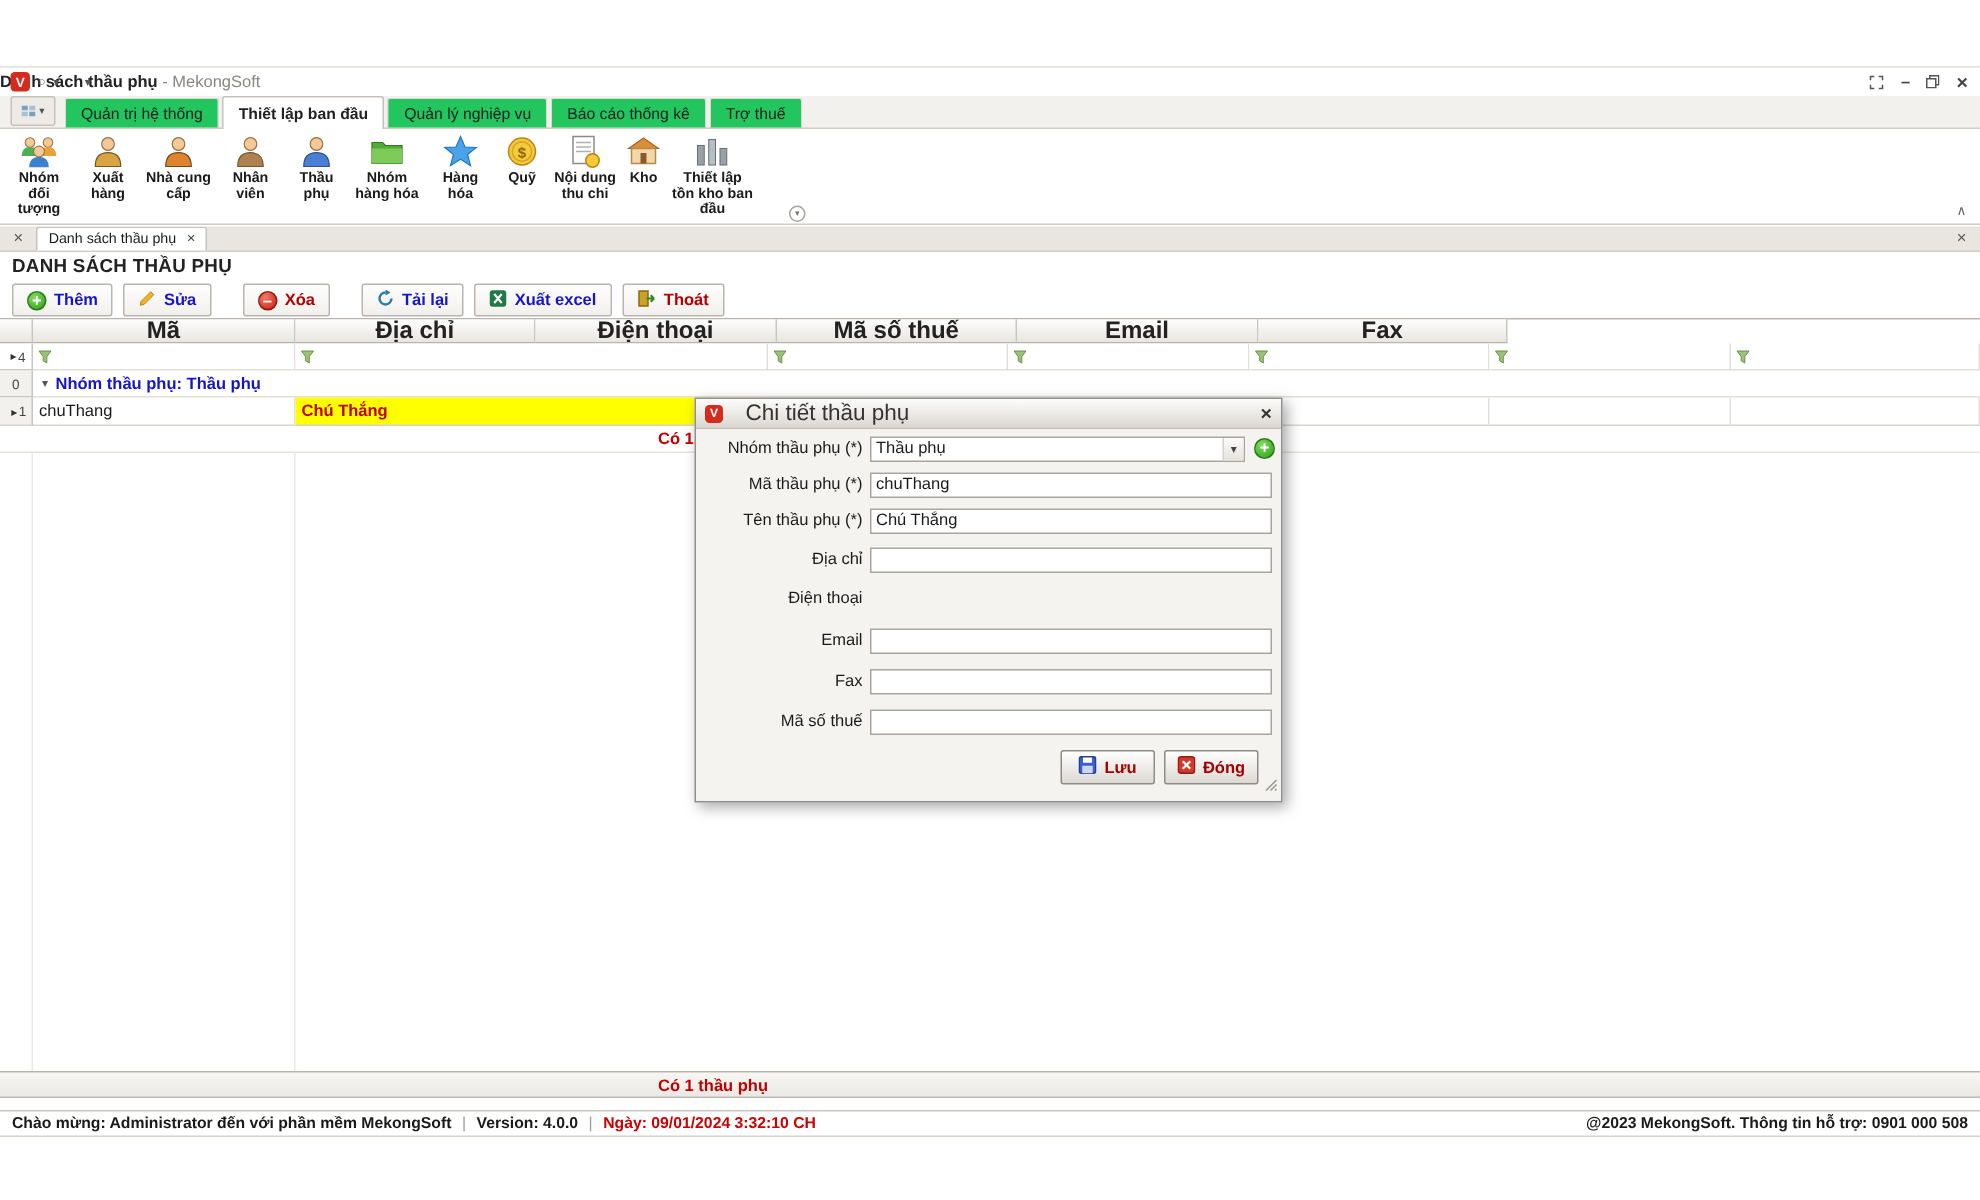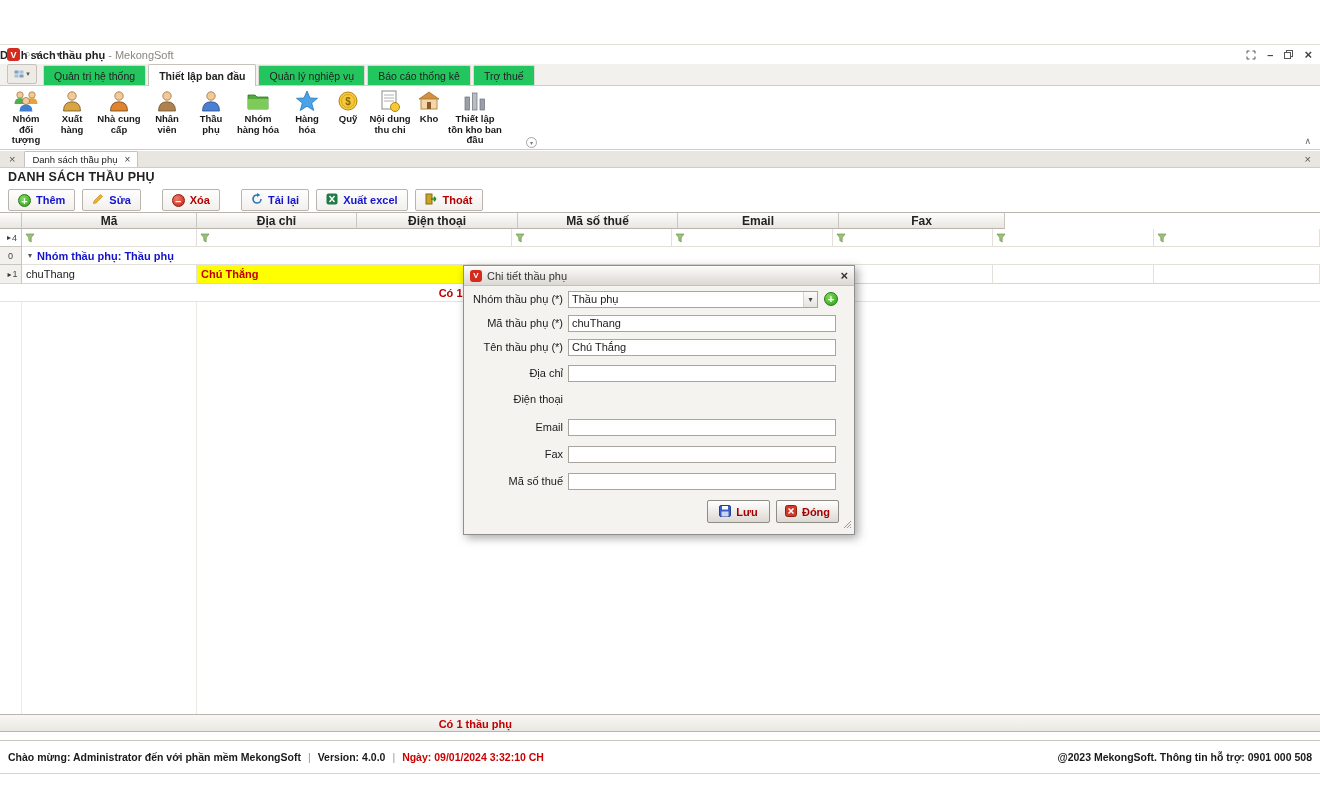--- a/index.html
+++ b/index.html
@@ -67,21 +67,21 @@
   .ic-green{background:radial-gradient(circle at 35% 30%,#7fdc5a,#2f9e1d);border:1px solid #257a14;box-sizing:border-box}
   .ic-red{background:radial-gradient(circle at 35% 30%,#f07a6a,#c82010);border:1px solid #8f170b;box-sizing:border-box}
 
   
   .grow{position:absolute;left:0;width:1320px;display:flex;box-sizing:border-box}
   .c{box-sizing:border-box;height:100%;display:flex;align-items:center;border-right:1px solid #e3e0da;border-bottom:1px solid #e3e0da;overflow:hidden}
   .ind{width:22px;justify-content:center;background:#f3f1ee;border-right:1px solid #c9c5bf;border-bottom:1px solid #c9c5bf;
        font-size:9px;color:#444;gap:1px}
   .w0{width:175px}.w1{width:315px}.w2{width:160px}.w3{width:161px}.w4{width:160px}.w5{width:161px}.w6{width:166px}
   .g-header{top:44px;height:17px;border-top:1px solid #b9b5ae}
-  .g-header .c{justify-content:center;font-weight:bold;font-size:12px;color:#222;
+  .g-header .c{justify-content:center;font-weight:bold;font-size:16px;color:#222;
                background:linear-gradient(#fdfdfc,#e9e6e1);border-right:1px solid #c9c5bf;border-bottom:1px solid #b9b5ae}
   .g-filter{top:61px;height:18px}
   .g-filter .c{background:#fff;padding-left:3px}
   .g-group{top:79px;height:18px}
   .g-grouptext{display:flex;align-items:center;gap:5px;padding-left:6px;width:1298px;box-sizing:border-box;
                border-bottom:1px solid #e3e0da;height:100%;color:#1414c8;font-weight:bold}
   .g-group .tri{font-size:8px;color:#555}
   .g-data{top:97px;height:19px}
   .g-data .c{padding-left:4px;border-bottom:1px solid #d8d5cf}
   .cell-sel{background:#ffff00;color:#c00000;font-weight:bold}
@@ -89,35 +89,35 @@
   .g-gsum{top:116px;height:18px;border-bottom:1px solid #e6e3de}
   .sumspace{width:22px}
   .sumtext{width:490px;text-align:right;color:#c00000;font-weight:bold;line-height:18px}
   .vline{position:absolute;top:134px;height:412px;width:1px;background:#ecE9e4}
   .g-footer{top:546px;height:18px;background:linear-gradient(#f8f7f4,#eae8e3);
             border-top:1px solid #b9b5ae;border-bottom:1px solid #b9b5ae}
   .g-footer .sumtext{width:512px}
 
   
   .statusbar{top:695px;height:18px;border-top:1px solid #c9c5bf;border-bottom:1px solid #d6d2cc;background:#fff;
-             display:flex;align-items:center;padding:16px 8px;box-sizing:border-box;font-size:10.5px;font-weight:bold}
+             display:flex;align-items:center;padding:0 8px;box-sizing:border-box;font-size:10.5px;font-weight:bold}
   .statusbar .sep{color:#999;font-weight:normal;margin:0 7px}
   .statusbar .date{color:#cc0000}
   .statusbar .right{margin-left:auto}
 
   
   .dialog{position:absolute;left:463px;top:265px;width:390px;height:268px;background:#f2f1ee;border:1px solid #8f8f8f;
           box-shadow:3px 3px 9px rgba(0,0,0,.35);z-index:20}
   .dlg-title{height:20px;background:linear-gradient(#fcfcfb,#dbd8d2);border-bottom:1px solid #c5c1bb;
              display:flex;align-items:center;padding:0 6px;box-sizing:border-box}
   .dlg-title .vlogo{width:12px;height:12px;font-size:8px}
-  .dlg-title .t{margin-left:5px;font-size:11px;color:#333}
+  .dlg-title .t{margin-left:15px;font-size:15px;color:#333}
   .dlg-title .x{margin-left:auto;font-size:13px;font-weight:bold;color:#333;line-height:1}
   .dlg-body{position:relative;height:247px;background:#f4f3f0}
-  .frow{position:absolute;left:0;height:18px;display:flex;align-items:center}
+  .frow{position:absolute;left:12px;height:18px;display:flex;align-items:center}
   .flabel{width:99px;text-align:right;font-size:11px;color:#1a1a1a}
   .finput{margin-left:5px;width:268px;height:17px;border:1px solid #a9a59e;background:#fff;font-size:11px;
           padding:0 3px;box-sizing:border-box;font-family:inherit;color:#1a1a1a}
   .combo{margin-left:5px;width:250px;height:17px;border:1px solid #a9a59e;background:#fff;display:flex;align-items:center;
          box-sizing:border-box;padding-left:3px}
   .combo-val{flex:1;font-size:11px}
   .combo-arrow{width:13px;text-align:center;font-size:8px;color:#444;border-left:1px solid #d5d2cc;align-self:stretch;
                display:flex;align-items:center;justify-content:center;background:linear-gradient(#fbfbfa,#e6e3de)}
   .plus-btn{margin-left:6px;width:14px;height:14px;border-radius:50%;
             background:radial-gradient(circle at 35% 30%,#7fdc5a,#2f9e1d);border:1px solid #257a14;box-sizing:border-box;

